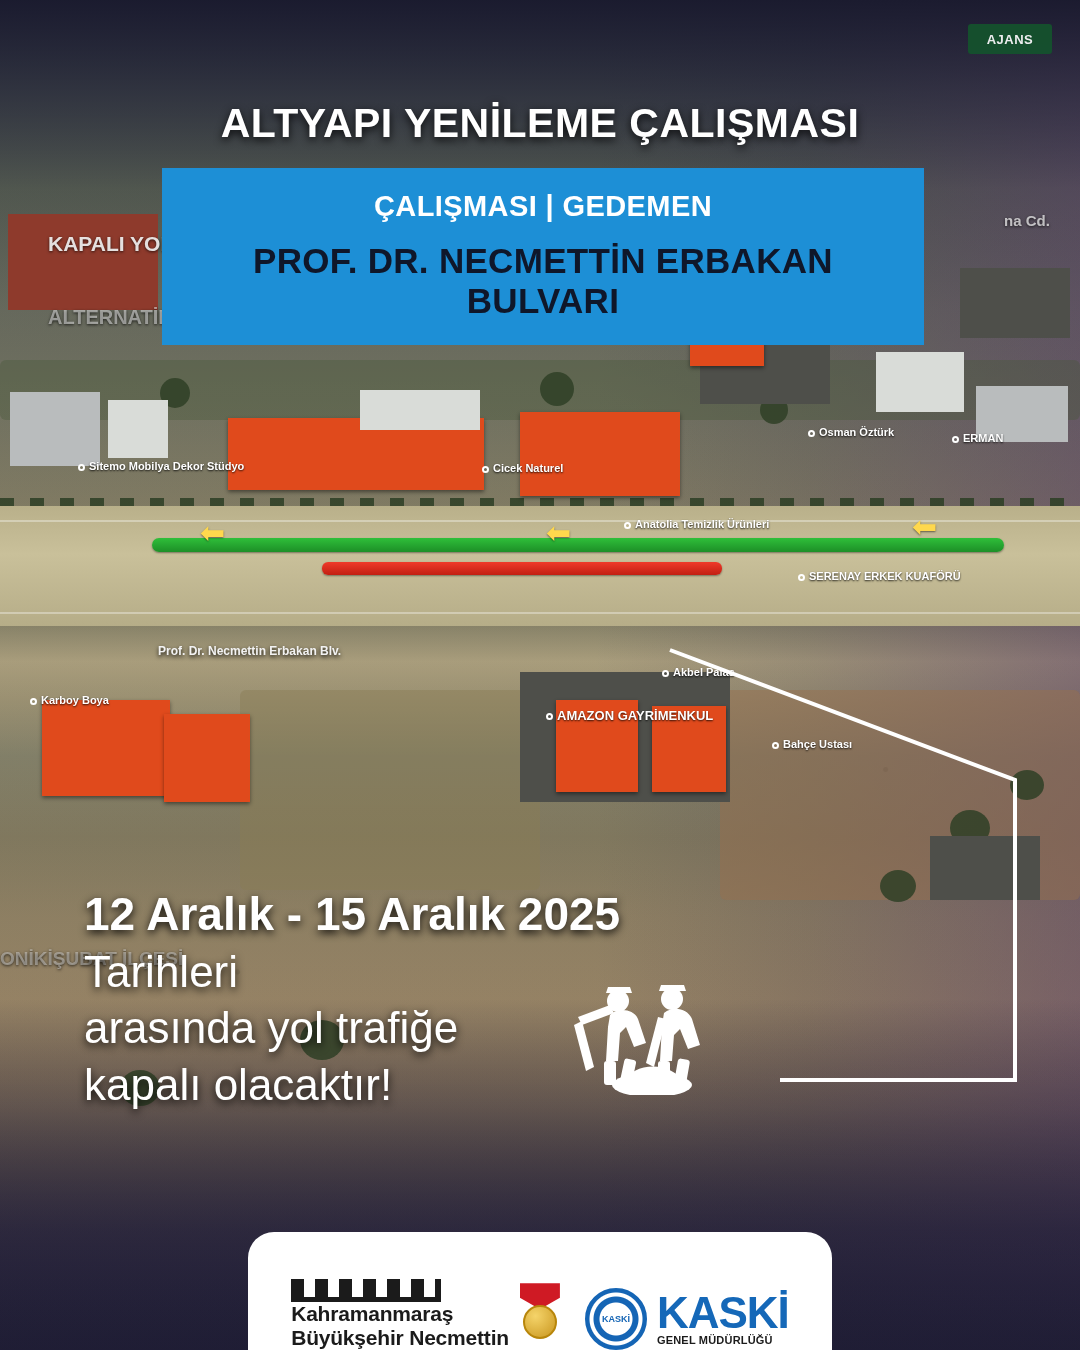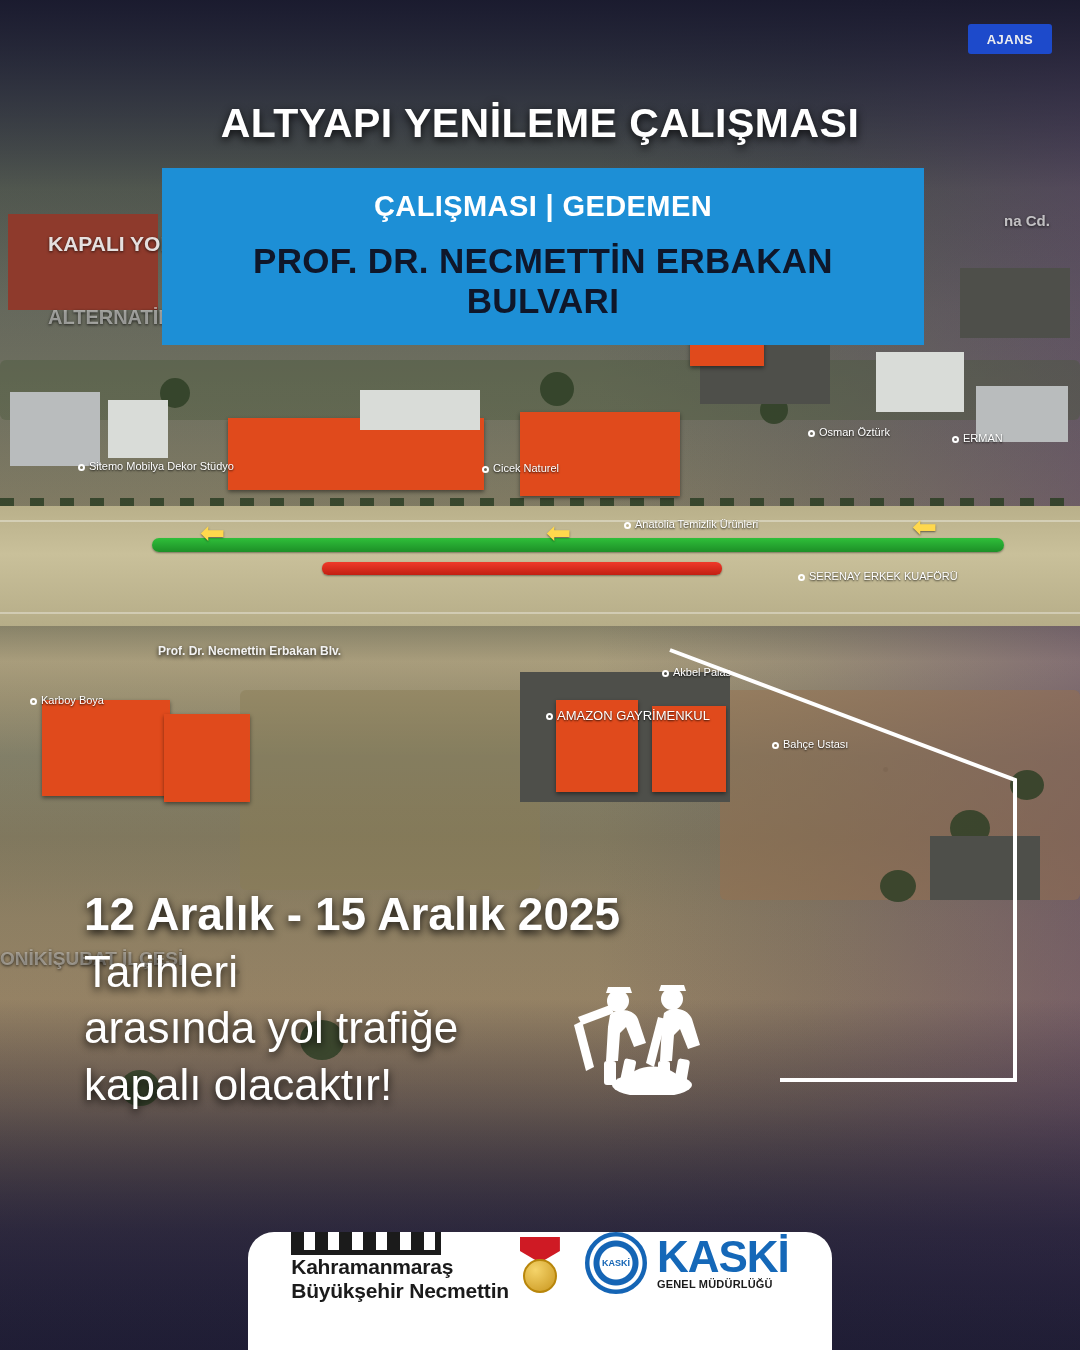--- a/index.html
+++ b/index.html
@@ -83,20 +83,21 @@
     background:linear-gradient(180deg,#ef3a2a,#c21f12);
     box-shadow:0 1px 2px rgba(0,0,0,.4);
   }
   .arrow{position:absolute;color:#ffd84d;font-size:30px;line-height:1;text-shadow:0 1px 2px rgba(0,0,0,.5);}
 
   
   .poi{
     position:absolute;color:#ffffff;font-size:11px;
     text-shadow:0 1px 2px rgba(0,0,0,.85);
     white-space:nowrap;
+    font-weight:bold;
   }
   .poi .dot{
     display:inline-block;width:7px;height:7px;border:2px solid #fff;border-radius:50%;
     margin-right:4px;vertical-align:middle;box-sizing:border-box;
   }
   .street-label{
     position:absolute;color:#f2f2f2;font-size:12px;font-weight:bold;
     text-shadow:0 2px 4px rgba(0,0,0,.9);white-space:nowrap;
   }
   .faint-label{
@@ -133,21 +134,21 @@
     text-shadow:0 3px 9px rgba(0,0,0,.9);
   }
   .msg .strong{font-weight:bold;font-size:46px;}
 
   .workers{position:absolute;left:560px;top:975px;width:180px;height:120px;}
 
   
   .footer{
     position:absolute;left:248px;top:1232px;width:584px;height:118px;
     background:#ffffff;border-radius:26px 26px 0 0;
-    display:flex;align-items:flex-start;justify-content:center;gap:22px;
+    display:flex;align-items:flex-end;justify-content:center;gap:22px;
   }
   .muni{display:flex;align-items:center;gap:8px;}
   .muni-text{color:#1b1b1b;font-size:21px;font-weight:bold;line-height:1.15;letter-spacing:-.2px;}
   .wall{width:150px;height:18px;background:
       repeating-linear-gradient(90deg,#1b1b1b 0 13px, transparent 13px 24px);
     border-bottom:5px solid #1b1b1b;}
   .medal{position:relative;width:46px;height:62px;}
   .medal .ribbon{
     position:absolute;left:3px;top:0;width:40px;height:26px;background:#cf1a24;
     clip-path:polygon(0 0,100% 0,100% 55%,50% 100%,0 55%);
@@ -163,21 +164,21 @@
     background:radial-gradient(circle at 50% 50%,#ffffff 0 16px,#1565b5 17px 22px,#ffffff 23px 26px,#1565b5 27px 31px);
     border:2px solid #1565b5;box-sizing:border-box;
     display:flex;align-items:center;justify-content:center;
     color:#1565b5;font-size:9px;font-weight:bold;
   }
   .kaski-word{color:#1568b8;font-size:44px;font-weight:bold;letter-spacing:-1px;line-height:.95;}
   .kaski-sub{color:#1b1b1b;font-size:11px;font-weight:bold;letter-spacing:.2px;}
 
   .watermark{
     position:absolute;right:28px;top:24px;width:84px;height:30px;
-    background:#1d4ed8;border-radius:3px;
+    background:#14532d;border-radius:3px;
     display:flex;align-items:center;justify-content:center;
     color:#ffffff;font-size:13px;font-weight:bold;letter-spacing:.5px;opacity:.92;
   }
 </style>
 </head>
 <body>
 
 <div class="poster">
 
   <div class="map">

